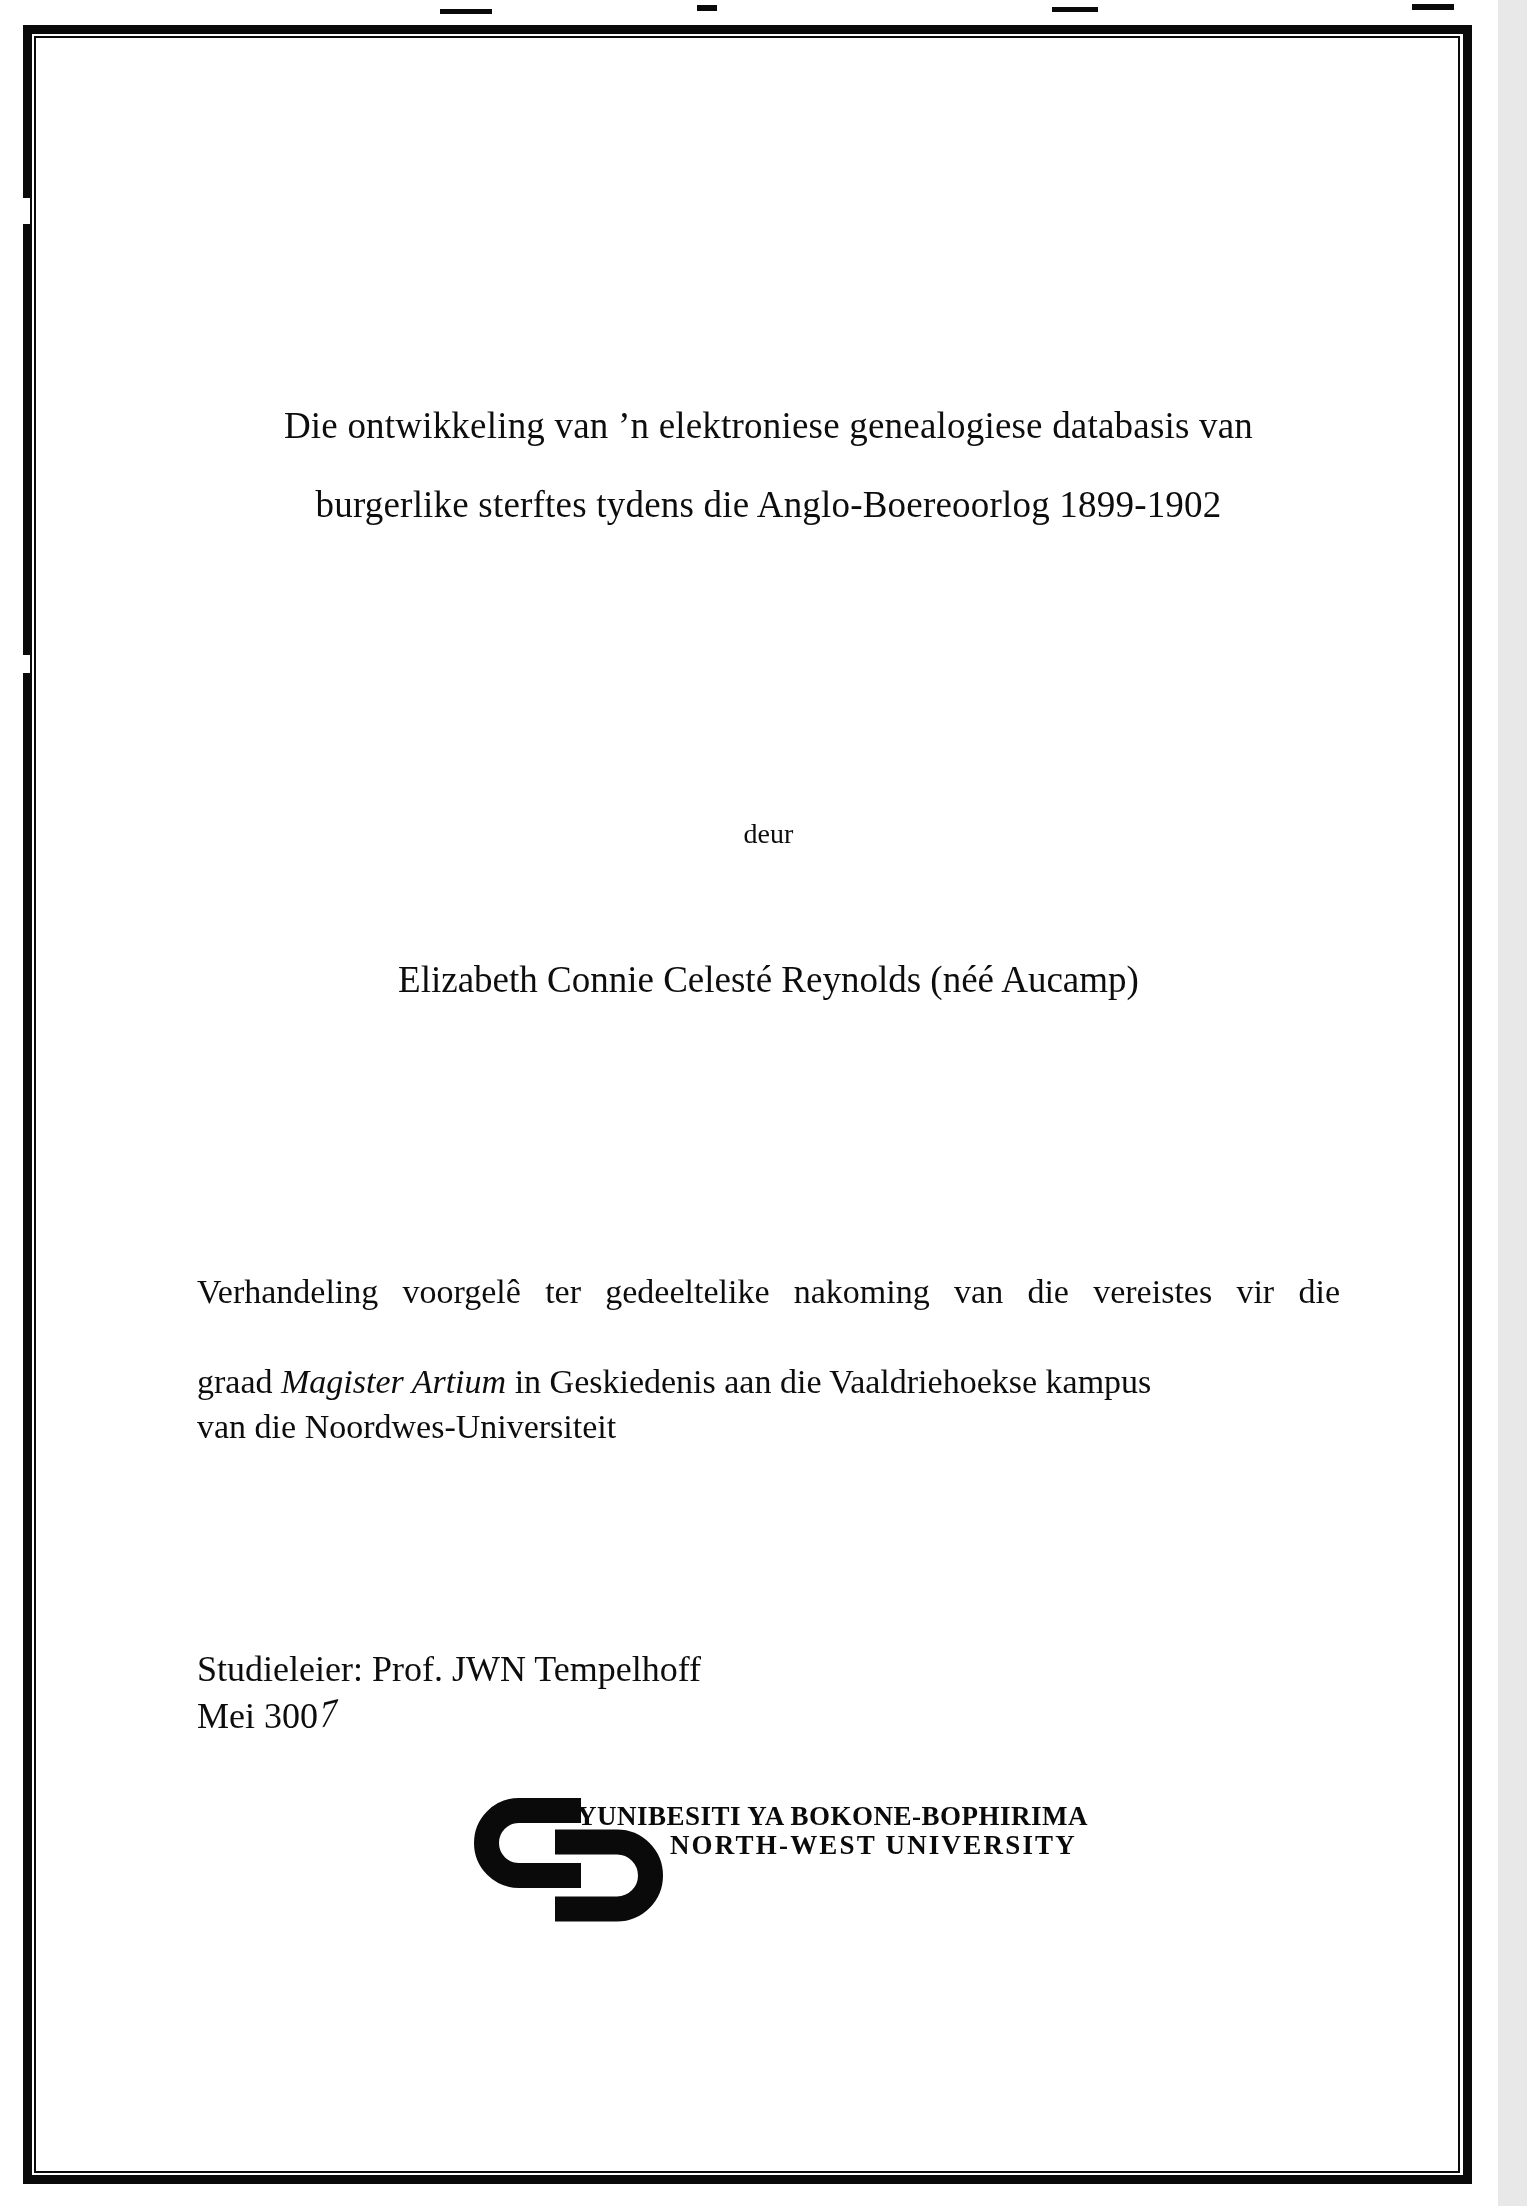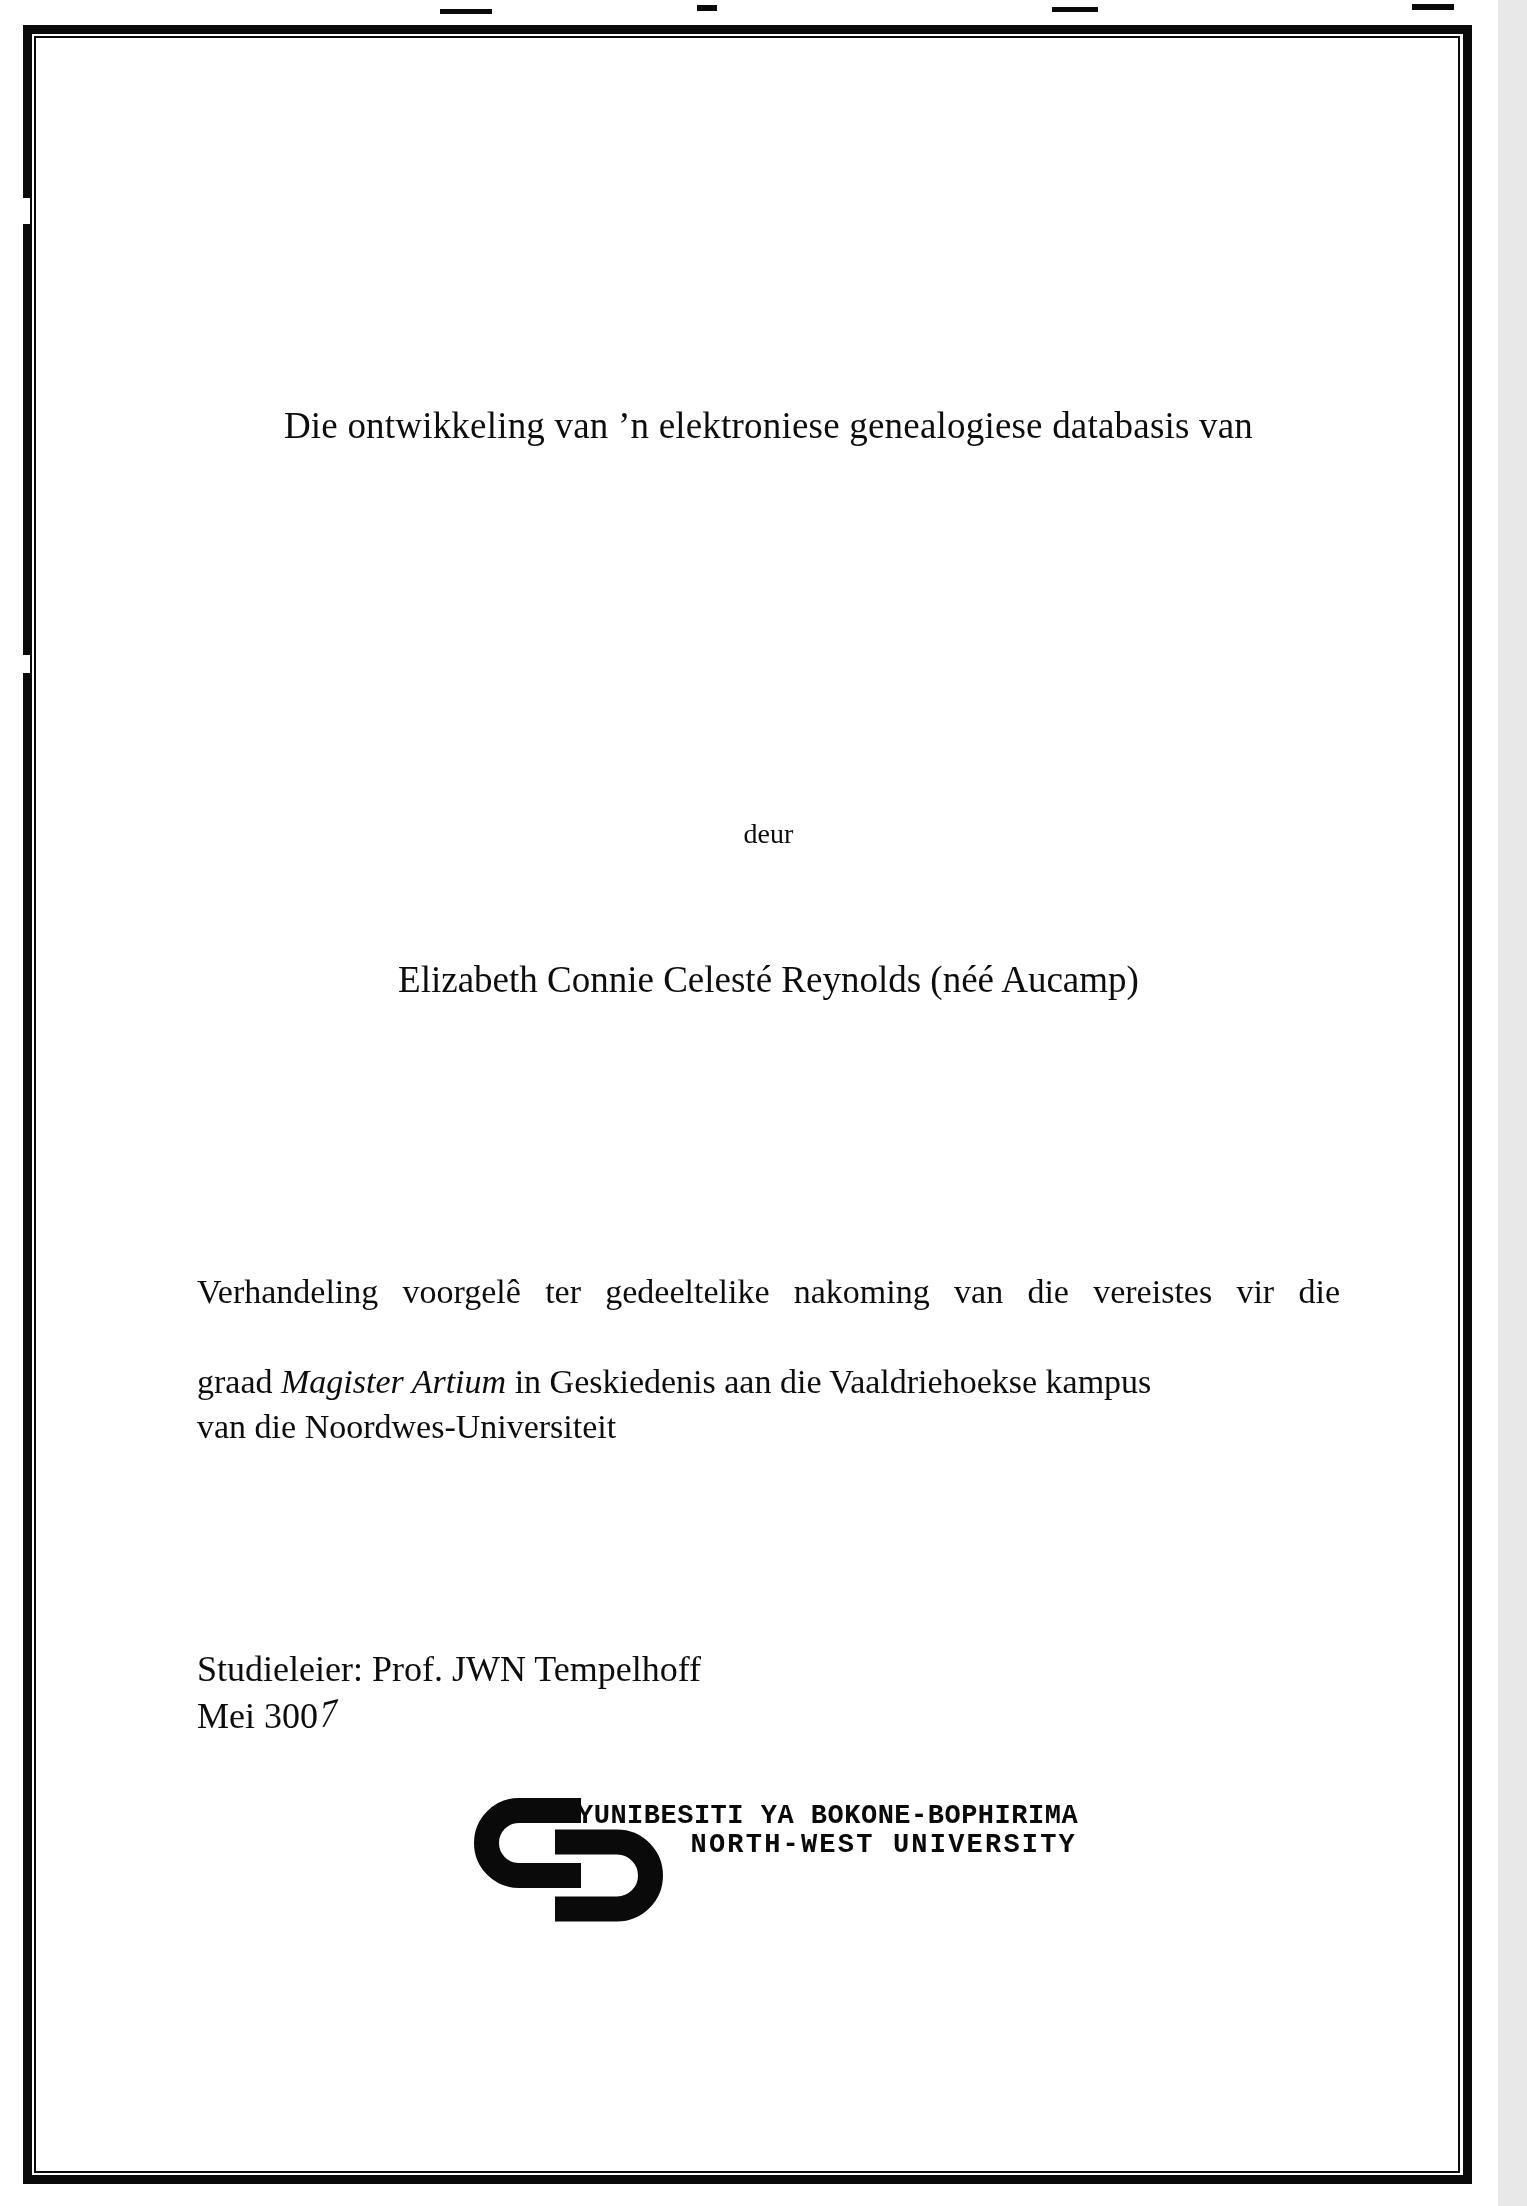--- a/index.html
+++ b/index.html
@@ -94,21 +94,21 @@
   .logo-mark {
     position: absolute;
     left: 271px; top: 2px;
     width: 200px; height: 125px;
   }
   .logo-text {
     position: absolute;
     left: 380px; top: 6px;
     width: 500px;
     text-align: right;
-    font-family: Liberation Mono, monospace;
+    font-family: Liberation Serif, serif;
     font-weight: bold;
     font-size: 27px;
     line-height: 29px;
     color: #0a0a0a;
     white-space: nowrap;
   }
   .logo-l1 { letter-spacing: 0.5px; }
   .logo-l2 { letter-spacing: 2.2px; }
   .logo-l3 { letter-spacing: 2.8px; }
 </style>
@@ -125,20 +125,21 @@
   <div class="artifact a2"></div>
   <div class="artifact a3"></div>
   <div class="artifact a4"></div>
   <div class="notch n1"></div>
   <div class="notch n2"></div>
 
   <div class="content">
 
     <div class="title">
       <div>Die ontwikkeling van ’n elektroniese genealogiese databasis van</div>
+      <div>burgerlike sterftes tydens die Anglo-Boereoorlog 1899-1902</div>
     </div>
 
     <div class="byline">deur</div>
 
     <div class="author">Elizabeth Connie Celesté Reynolds (néé Aucamp)</div>
 
     <div class="statement">
       <div class="justified-line"><span>Verhandeling voorgelê ter gedeeltelike nakoming van die vereistes vir die</span></div>
       <div><span>graad </span><span class="italic">Magister Artium</span><span> in Geskiedenis aan die Vaaldriehoekse kampus</span></div>
       <div>van die Noordwes-Universiteit</div>

